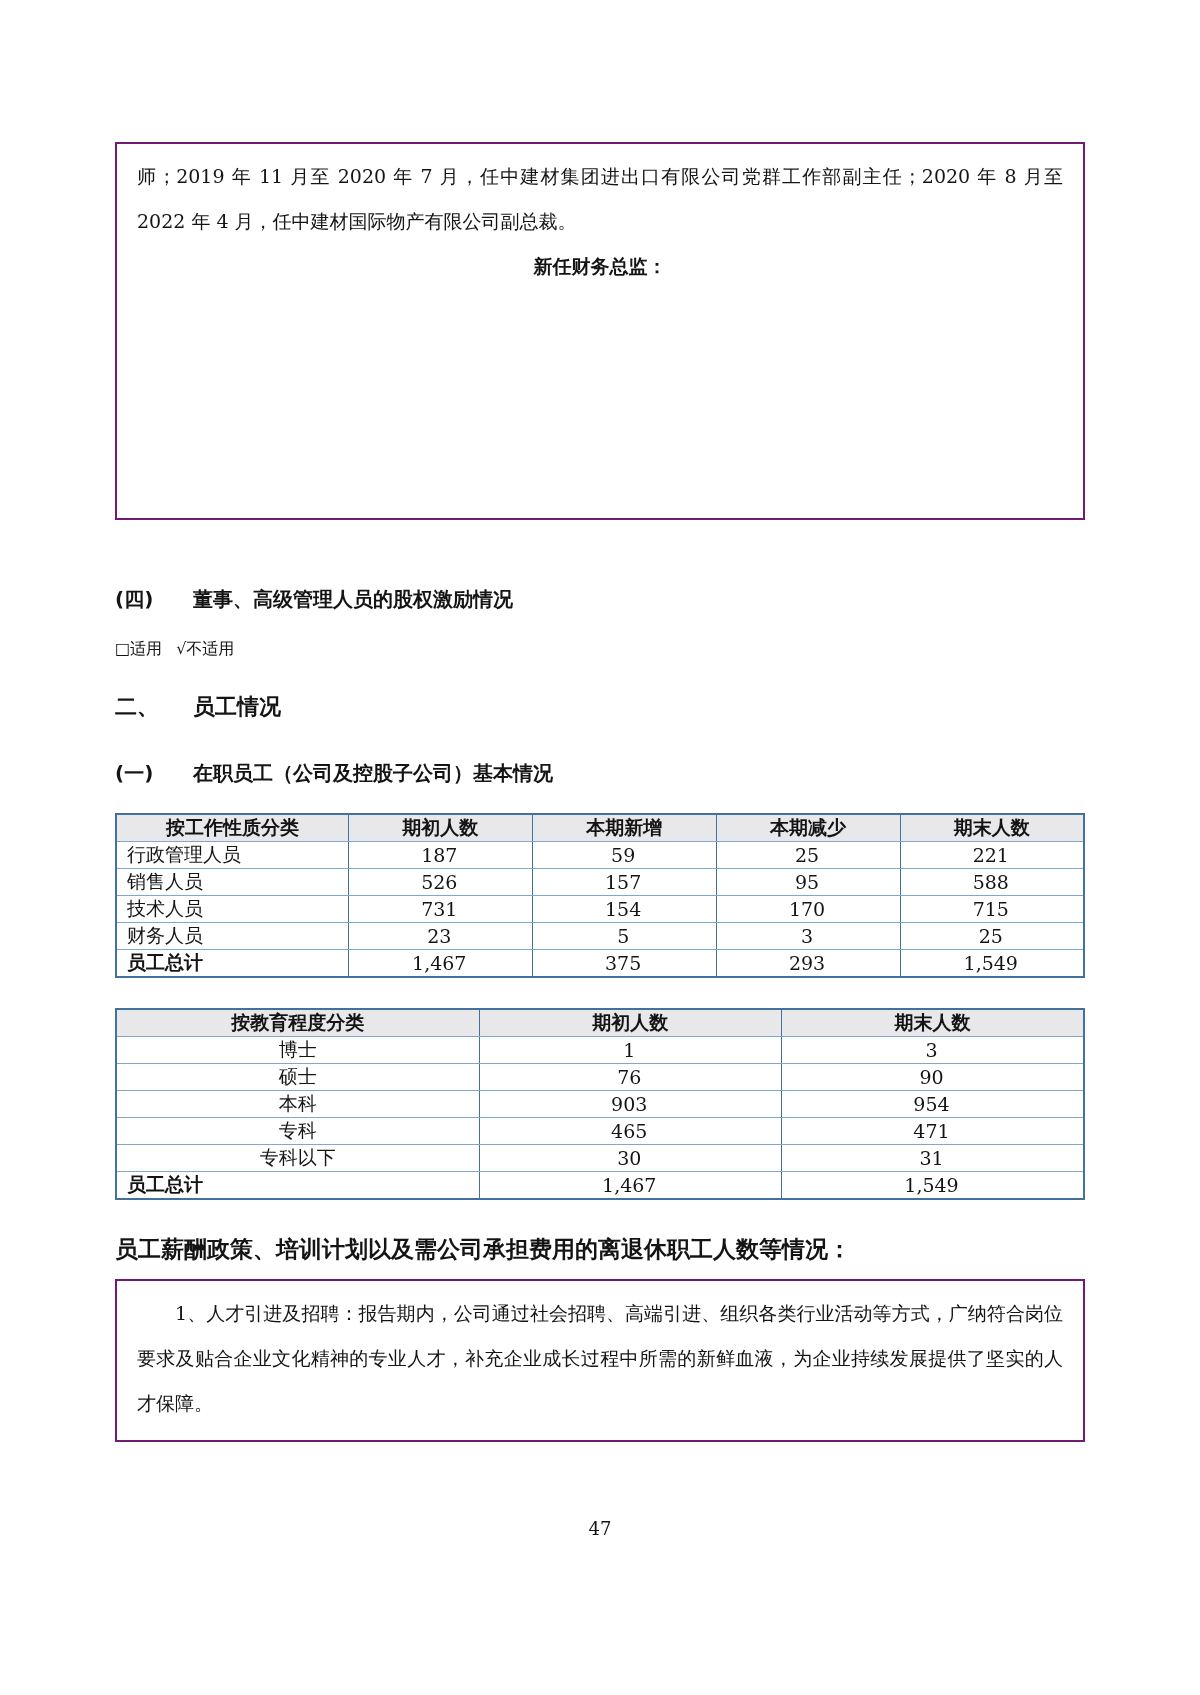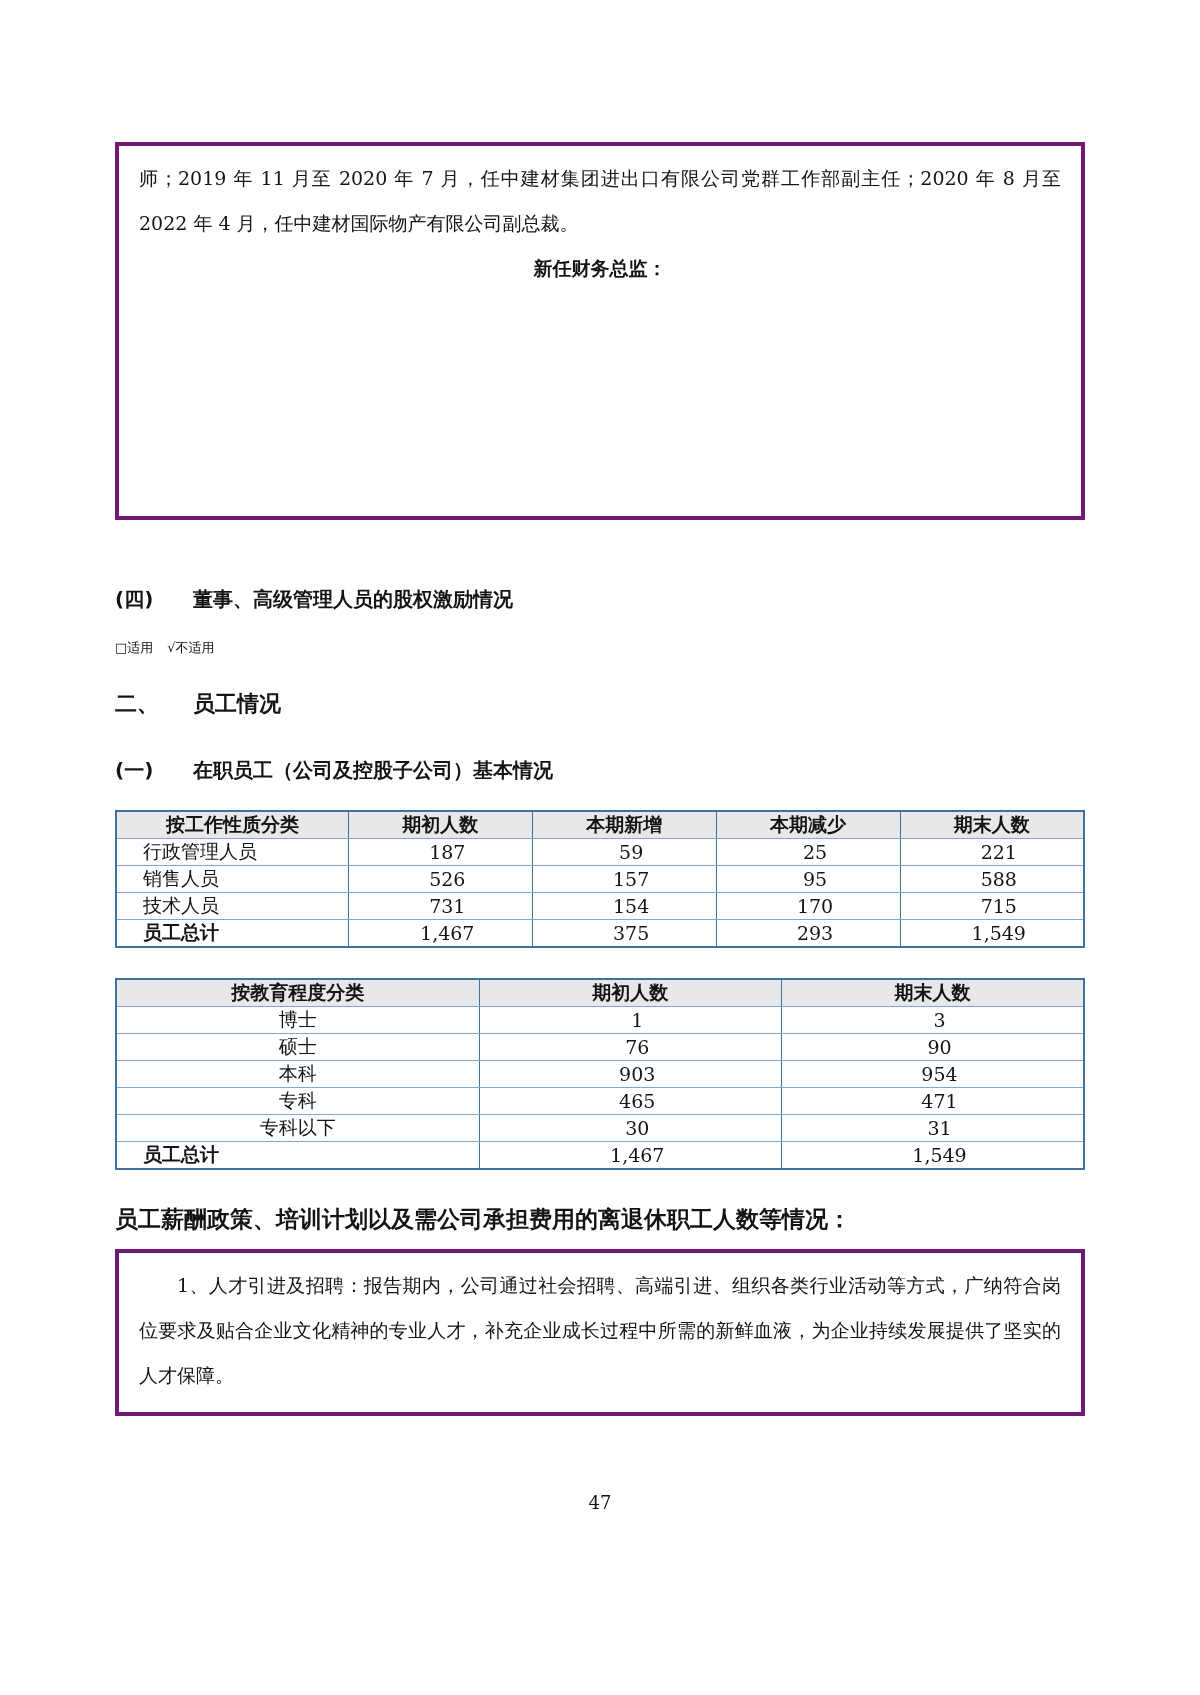--- a/index.html
+++ b/index.html
@@ -13,21 +13,21 @@
     overflow: hidden;
   }
   .content {
     width: 970px;
     margin: 0 auto;
     padding-top: 142px;
   }
 
   
   .textbox {
-    border: 4px solid #701a75;
+    border: 2px solid #701a75;
     padding: 10px 20px 14px 20px;
     font-size: 19px;
     line-height: 45px;
     text-align: justify;
   }
   .textbox p { margin: 0; }
   .tb-subheading {
     font-weight: bold;
     font-family: "DejaVu Sans", "Liberation Sans", sans-serif;
     text-align: center;
@@ -38,21 +38,21 @@
 
   
   .h-row {
     display: flex;
     align-items: baseline;
     font-weight: bold;
     font-family: "DejaVu Sans", "Liberation Sans", sans-serif;
   }
   .h-num { flex: 0 0 78px; }
   #sec4-heading   { margin-top: 66px; font-size: 20px; }
-  #applicability  { margin-top: 26px; font-size: 13px; font-family: "DejaVu Serif", "Liberation Serif", serif; font-weight: normal; }
+  #applicability  { margin-top: 26px; font-size: 16px; font-family: "DejaVu Serif", "Liberation Serif", serif; font-weight: normal; }
   #applicability .sep { display: inline-block; width: 14px; }
   #sec2-heading   { margin-top: 32px; font-size: 22px; }
   #sec2-1-heading { margin-top: 38px; font-size: 20px; }
   #salary-heading {
     margin-top: 34px;
     font-size: 23px;
     font-weight: bold;
     font-family: "DejaVu Sans", "Liberation Sans", sans-serif;
   }
 
@@ -65,21 +65,21 @@
     border: 2px solid #41719C;
   }
   #table1 { margin-top: 26px; }
   #table2 { margin-top: 30px; }
   th, td {
     border-left: 1px solid #41719C;
     border-right: 1px solid #41719C;
     border-top: 1px solid #7FA8D0;
     border-bottom: 1px solid #7FA8D0;
     height: 16px;
-    padding: 0 26px;
+    padding: 0 10px;
     overflow: hidden;
     white-space: nowrap;
   }
   th {
     background: #E8E8EA;
     font-weight: bold;
     font-family: "DejaVu Sans", "Liberation Sans", sans-serif;
     text-align: center;
     border-top: 2px solid #41719C;
   }
@@ -158,20 +158,27 @@
         <td class="num">157</td>
         <td class="num">95</td>
         <td class="num">588</td>
       </tr>
       <tr>
         <td class="label">技术人员</td>
         <td class="num">731</td>
         <td class="num">154</td>
         <td class="num">170</td>
         <td class="num">715</td>
+      </tr>
+      <tr>
+        <td class="label">财务人员</td>
+        <td class="num">23</td>
+        <td class="num">5</td>
+        <td class="num">3</td>
+        <td class="num">25</td>
       </tr>
       <tr>
         <td class="total-label">员工总计</td>
         <td class="num">1,467</td>
         <td class="num">375</td>
         <td class="num">293</td>
         <td class="num">1,549</td>
       </tr>
     </tbody>
   </table>

